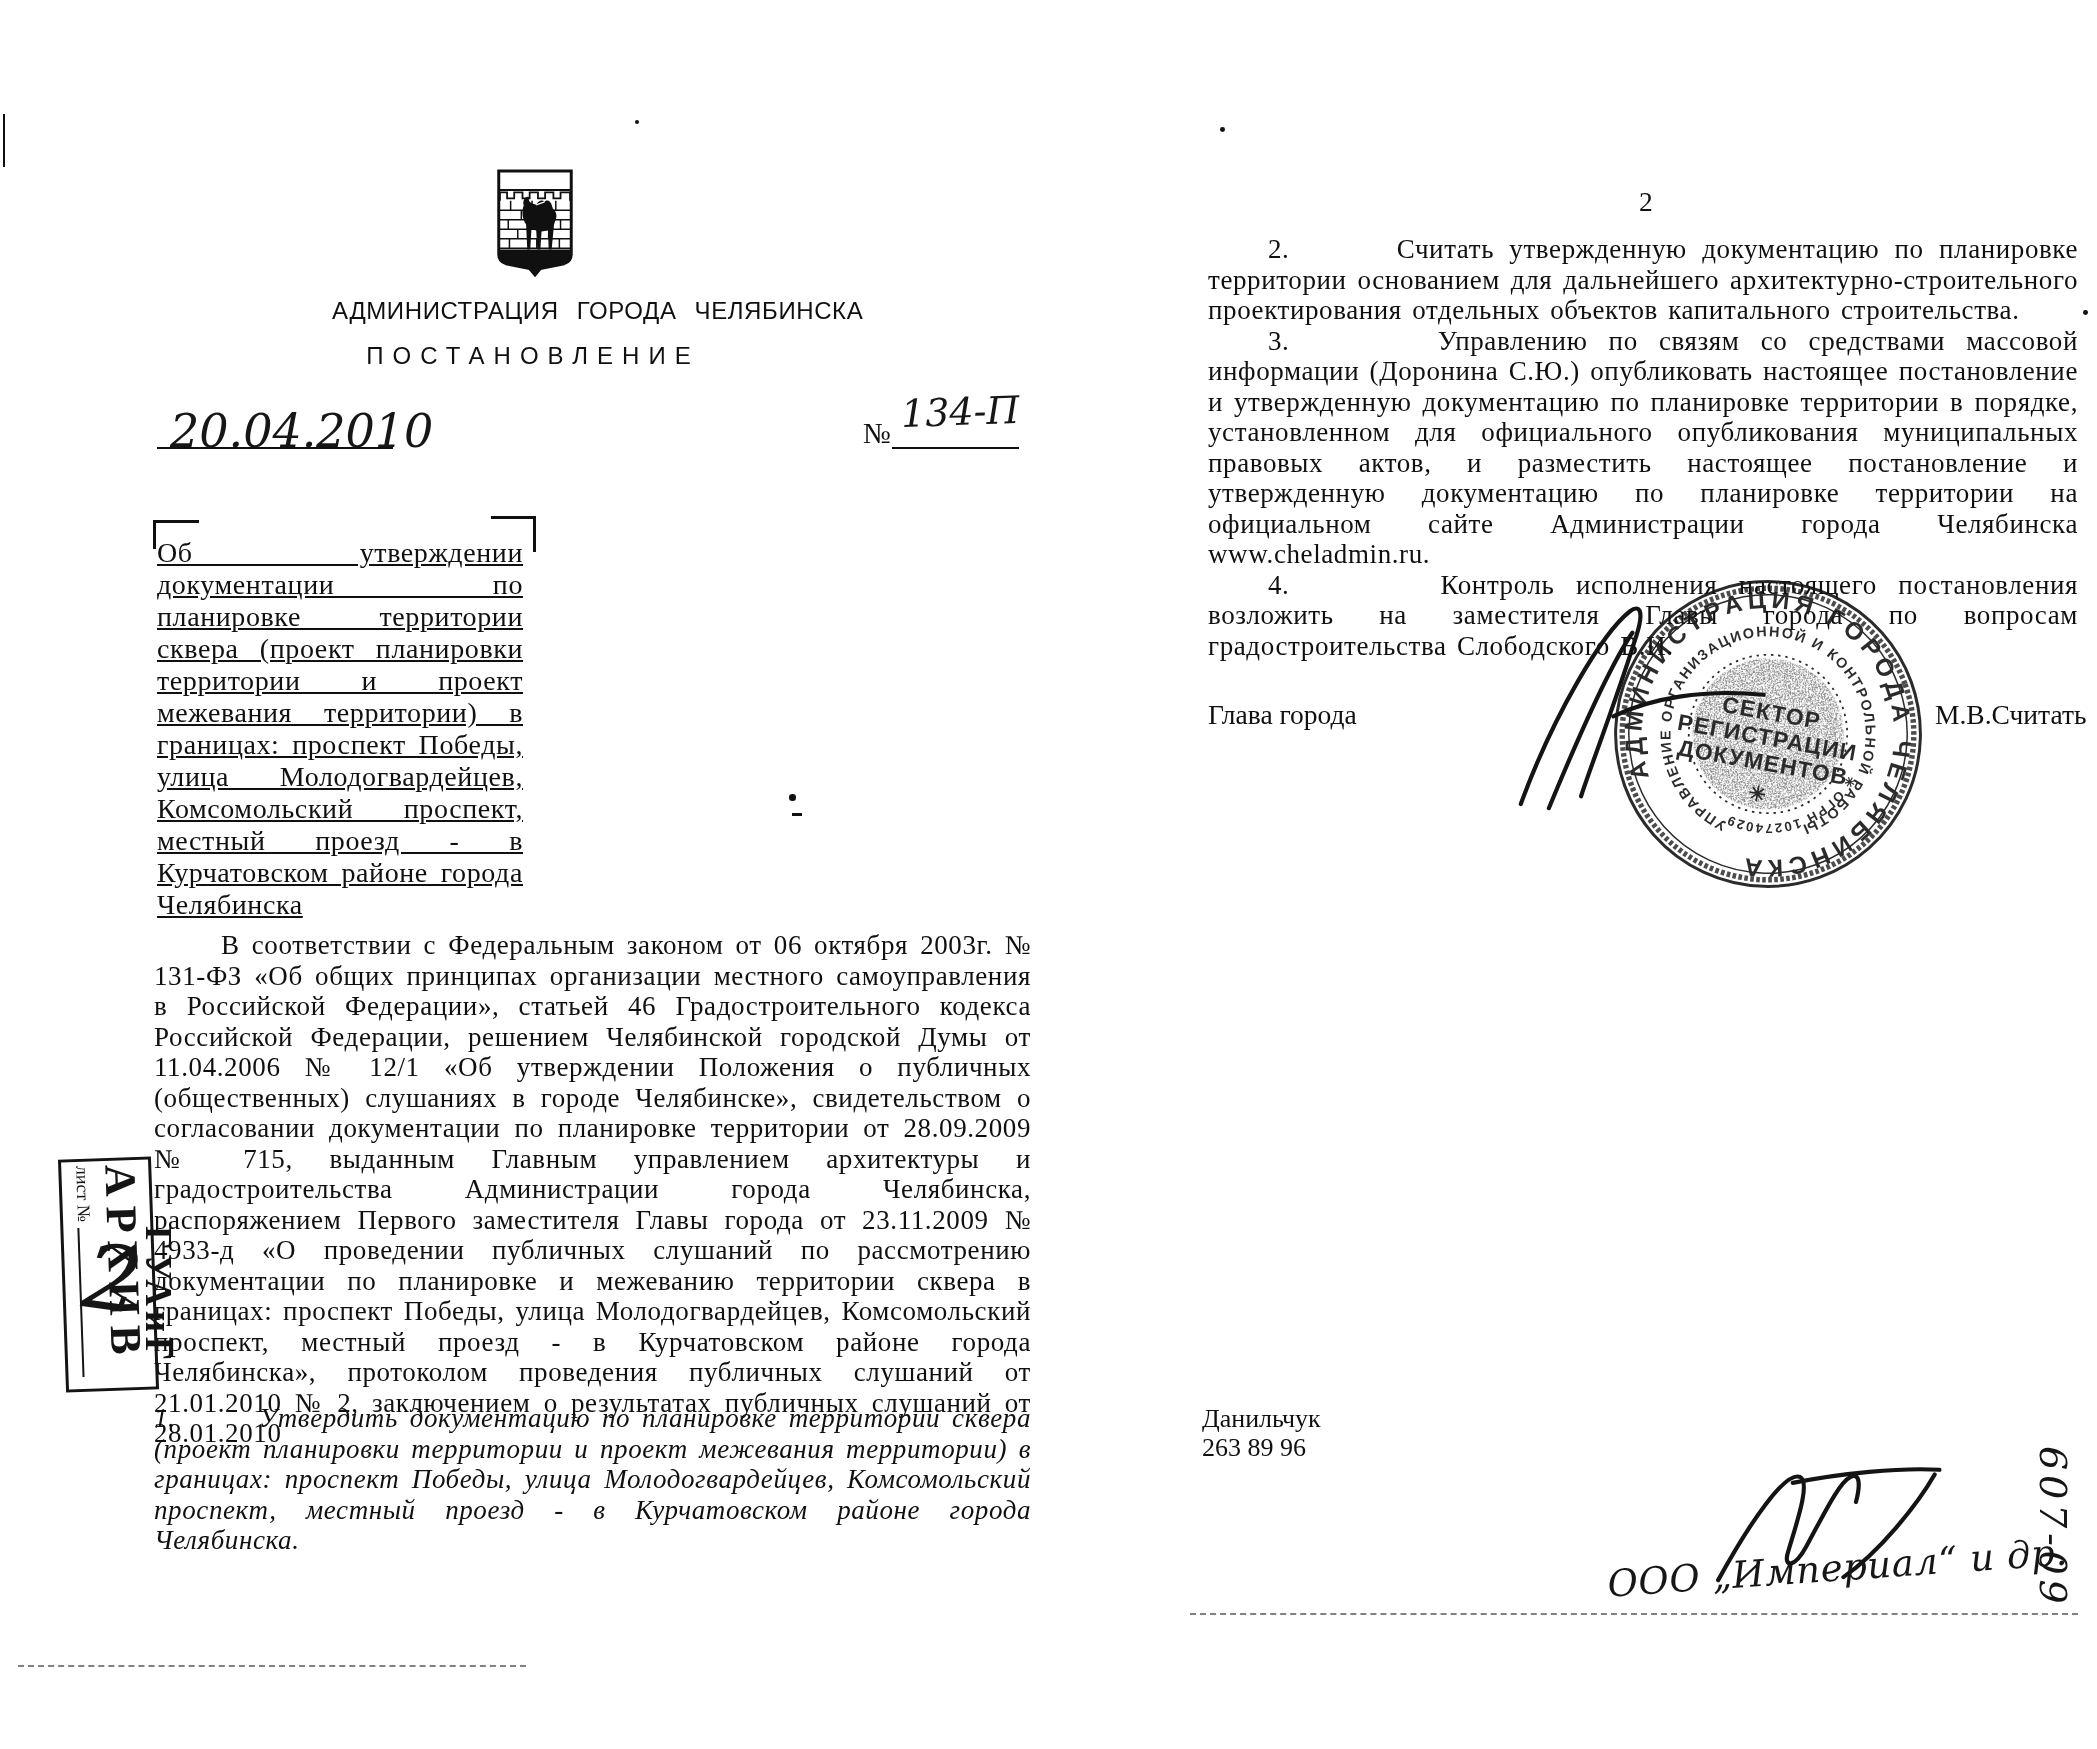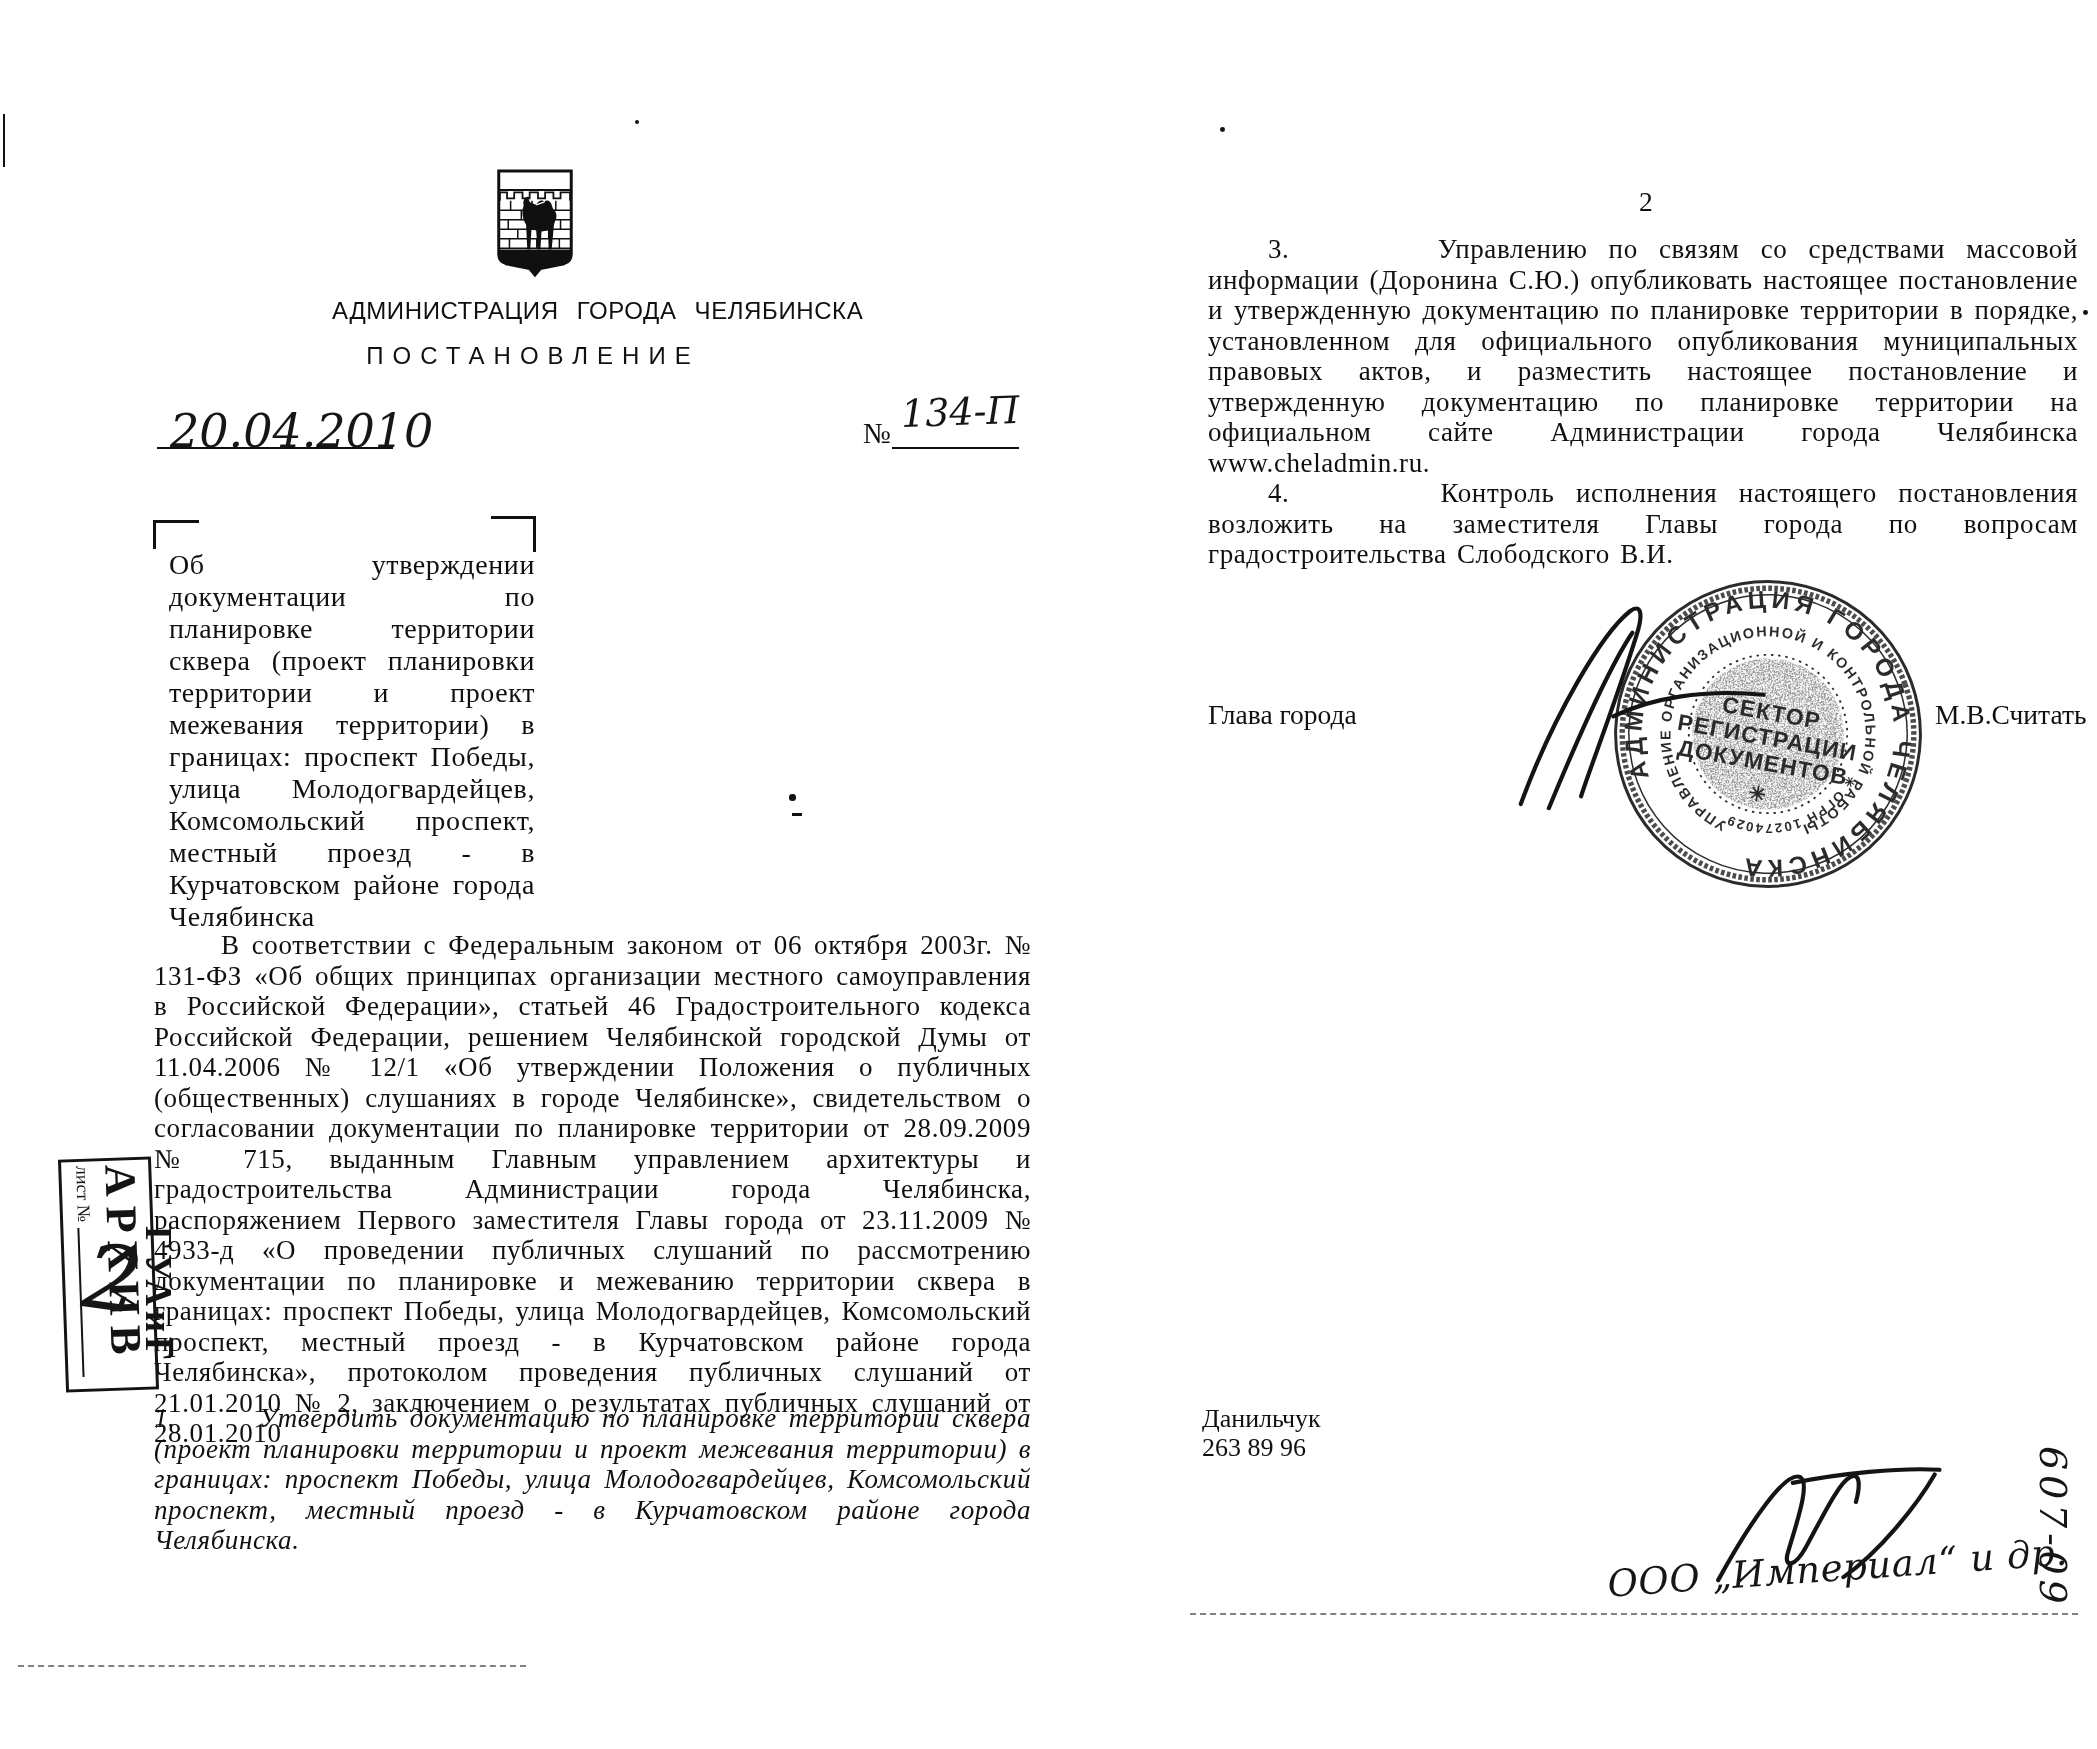--- a/index.html
+++ b/index.html
@@ -28,21 +28,21 @@
     font:28px "Liberation Serif",serif;letter-spacing:1.8px;
     text-align:center;width:877px;
   }
   .hw{
     font-family:"DejaVu Serif",serif;font-style:italic;color:#161616;
     white-space:nowrap;
   }
   .ink-line{background:#101010;height:2.4px;}
   .subject{
     font:28px/32px "Liberation Serif",serif;letter-spacing:0.6px;
-    word-spacing:2.4px;text-align:justify;margin:12px;
+    word-spacing:2.4px;text-align:justify;margin:0;text-decoration:underline;
   }
   .crn{border-top:3px solid #101010;}
   .crn-l{border-left:3px solid #101010;}
   .crn-r{border-right:3px solid #101010;}
   .plain{font:27px "Liberation Serif",serif;white-space:nowrap;}
   .small-contact{font:26px/27.5px "Liberation Serif",serif;white-space:nowrap;}
   
   .arch-box{
     left:62px;top:1158px;width:87px;height:227px;
     border:3px solid #141414;transform:rotate(-2deg);
@@ -136,20 +136,21 @@
     </div>
   </div>
   <div class="abs arch-guaig">ГУАиГ</div>
   <div class="abs hw arch-num">2</div>
 
   <div class="abs dashline" style="left:18px;top:1665px;width:508px;"></div>
 
   <div class="abs plain" style="left:1639px;top:186px;font-size:27.5px;">2</div>
 
   <div class="abs" style="left:1208px;top:234px;width:870px;">
+    <p class="doc-par indent-r">2.&nbsp;&nbsp;&nbsp;&nbsp;&nbsp;&nbsp;&nbsp;Считать утвержденную документацию по планировке территории основанием для дальнейшего архитектурно-строительного проектирования отдельных объектов капитального строительства.</p>
     <p class="doc-par indent-r">3.&nbsp;&nbsp;&nbsp;&nbsp;&nbsp;&nbsp;&nbsp;Управлению по связям со средствами массовой информации (Доронина С.Ю.) опубликовать настоящее постановление и утвержденную документацию по планировке территории в порядке, установленном для официального опубликования муниципальных правовых актов, и разместить настоящее постановление и утвержденную документацию по планировке территории на официальном сайте Администрации города Челябинска www.cheladmin.ru.</p>
     <p class="doc-par indent-r">4.&nbsp;&nbsp;&nbsp;&nbsp;&nbsp;&nbsp;&nbsp;Контроль исполнения настоящего постановления возложить на заместителя Главы города по вопросам градостроительства Слободского В.И.</p>
   </div>
   <div class="abs speck" style="left:2083px;top:310px;width:4.8px;height:4.8px;"></div>
 
   <div class="abs plain" style="left:1208px;top:699px;font-size:27.5px;">Глава города</div>
   <div class="abs plain" style="left:1935px;top:699px;font-size:27.5px;">М.В.Считать</div>
 
   <svg class="abs round-stamp" style="left:1609px;top:575px;" width="318" height="318" viewBox="0 0 530 530">
     <defs>

